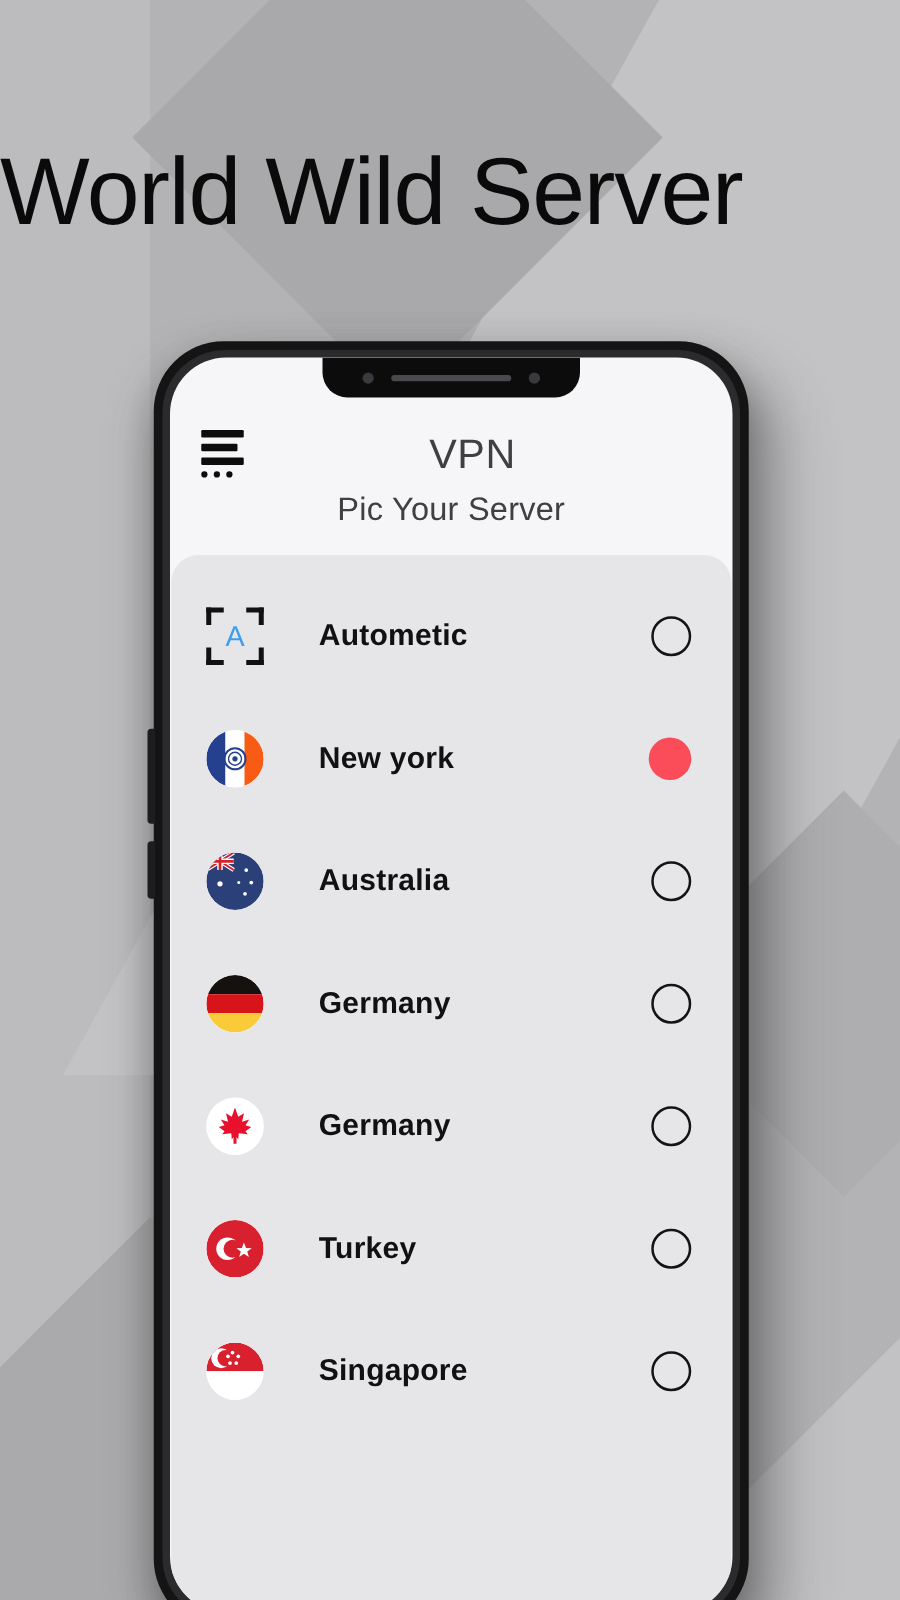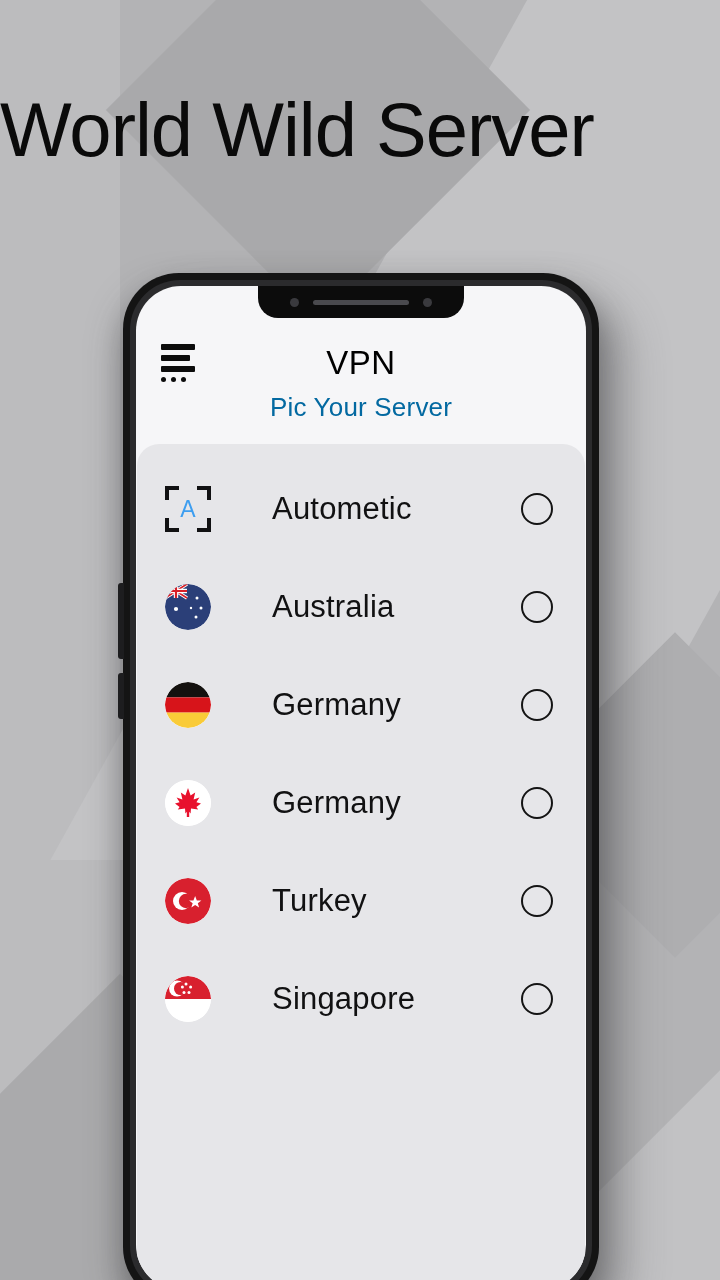--- a/index.html
+++ b/index.html
@@ -78,21 +78,21 @@
     top: 0;
     width: 120px;
     height: 1280px;
     background: #bcbcbe;
   }
 
   
   .page-title {
     position: absolute;
     left: 0;
-    top: 83px;
+    top: 107px;
     width: 582px;
     text-align: center;
     font-size: 76px;
     line-height: 94px;
     letter-spacing: -1px;
     color: #0a0a0a;
     font-weight: 400;
     white-space: nowrap;
   }
 
@@ -215,34 +215,34 @@
   .menu-icon .dots i {
     width: 5px;
     height: 5px;
     background: #0c0c0c;
     border-radius: 50%;
     display: block;
   }
 
   .app-title {
     position: absolute;
-    left: 0;
+    left: 17px;
     top: 58px;
     width: 100%;
     text-align: center;
     font-size: 33px;
-    color: #000000;
+    color: #404040;
     font-weight: 400;
     letter-spacing: 0.5px;
   }
 
   .app-subtitle {
     text-align: center;
     font-size: 26px;
-    color: #0369a1;
+    color: #404040;
     font-weight: 400;
     margin-top: -6px;
     letter-spacing: 0.2px;
   }
 
   
   .server-card {
     position: absolute;
     left: 0;
     right: 0;
@@ -267,24 +267,24 @@
     width: 46px;
     height: 46px;
     border-radius: 50%;
     overflow: hidden;
     flex: 0 0 auto;
     position: relative;
     background: #fff;
   }
 
   .row-label {
-    margin-left: 61px;
-    font-size: 31px;
+    margin-left: 44px;
+    font-size: 24px;
     color: #111112;
-    font-weight: 400;
+    font-weight: 700;
     letter-spacing: 0.2px;
     white-space: nowrap;
   }
 
   .radio {
     position: absolute;
     right: 32px;
     top: 50%;
     transform: translateY(-50%);
     width: 32px;
@@ -383,20 +383,41 @@
             <span class="corner c-tl"></span>
             <span class="corner c-tr"></span>
             <span class="corner c-bl"></span>
             <span class="corner c-br"></span>
             <span class="letter">A</span>
           </div>
           <div class="row-label">Autometic</div>
           <div class="radio"></div>
         </div>
 
+        <div class="server-row">
+          <div class="flag">
+            <svg viewBox="0 0 46 46" width="46" height="46">
+              <defs>
+                  <clipPath id="cNY">
+                    <circle cx="23" cy="23" r="23"></circle>
+                  </clipPath>
+                </defs>
+              <g clip-path="url(#cNY)">
+                <rect x="0" y="0" width="15.4" height="46" fill="#25408f"></rect>
+                <rect x="15.4" y="0" width="15.2" height="46" fill="#ffffff"></rect>
+                <rect x="30.6" y="0" width="15.4" height="46" fill="#f75b14"></rect>
+                <circle cx="23" cy="23" r="8.4" fill="none" stroke="#25408f" stroke-width="1.6"></circle>
+                <circle cx="23" cy="23" r="5.2" fill="none" stroke="#25408f" stroke-width="1.1"></circle>
+                <circle cx="23" cy="23" r="2.1" fill="#25408f"></circle>
+              </g>
+            </svg>
+          </div>
+          <div class="row-label">New york</div>
+          <div class="radio selected"></div>
+        </div>
 
 
         <div class="server-row">
           <div class="flag">
             <svg viewBox="0 0 46 46" width="46" height="46">
               <defs>
                   <clipPath id="cAU">
                     <circle cx="23" cy="23" r="23"></circle>
                   </clipPath>
                 </defs>

